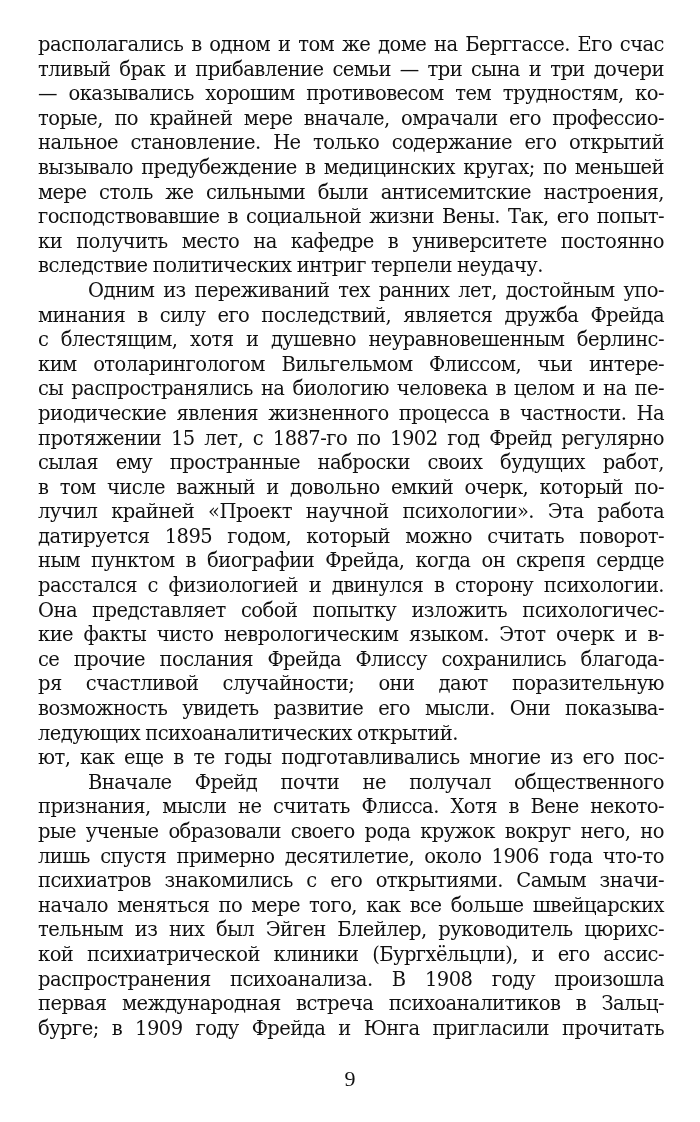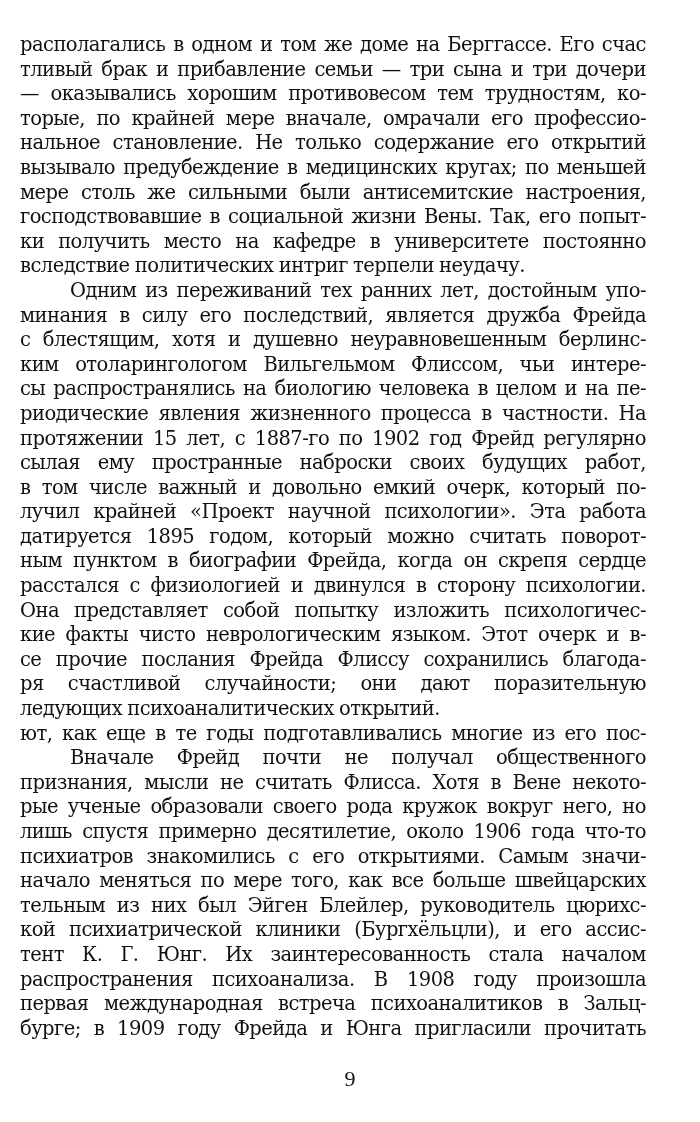--- a/index.html
+++ b/index.html
@@ -8,21 +8,21 @@
       background: #ffffff;
     }
     body {
       width: 700px;
       height: 1122px;
       position: relative;
       overflow: hidden;
     }
     .page {
       position: absolute;
-      left: 20px;
+      left: 38px;
       top: 33px;
       width: 626px;
     }
     .line {
       font-family: "DejaVu Serif", "Liberation Serif", serif;
       font-size: 19.5px;
       line-height: 24.6px;
       height: 24.6px;
       color: #111111;
       white-space: nowrap;
@@ -80,33 +80,33 @@
     <span class="line">сылая ему пространные наброски своих будущих работ,</span>
     <span class="line">в том числе важный и довольно емкий очерк, который по-</span>
     <span class="line">лучил крайней «Проект научной психологии». Эта работа</span>
     <span class="line">датируется 1895 годом, который можно считать поворот-</span>
     <span class="line">ным пунктом в биографии Фрейда, когда он скрепя сердце</span>
     <span class="line">расстался с физиологией и двинулся в сторону психологии.</span>
     <span class="line">Она представляет собой попытку изложить психологичес-</span>
     <span class="line">кие факты чисто неврологическим языком. Этот очерк и в-</span>
     <span class="line">се прочие послания Фрейда Флиссу сохранились благода-</span>
     <span class="line">ря счастливой случайности; они дают поразительную</span>
+    <span class="line">возможность увидеть развитие его мысли. Они показыва-</span>
     <span class="line last">ледующих психоаналитических открытий.</span>
     <span class="line">ют, как еще в те годы подготавливались многие из его пос-</span>
   </div>
 
   <div>
     <span class="line indent">Вначале Фрейд почти не получал общественного</span>
     <span class="line">признания, мысли не считать Флисса. Хотя в Вене некото-</span>
     <span class="line">рые ученые образовали своего рода кружок вокруг него, но</span>
     <span class="line">лишь спустя примерно десятилетие, около 1906 года что-то</span>
     <span class="line">психиатров знакомились с его открытиями. Самым значи-</span>
     <span class="line">начало меняться по мере того, как все больше швейцарских</span>
     <span class="line">тельным из них был Эйген Блейлер, руководитель цюрихс-</span>
     <span class="line">кой психиатрической клиники (Бургхёльцли), и его ассис-</span>
-    <span class="line">тент К. Г. Юнг. Их заинтересованность стала началом</span>
     <span class="line">распространения психоанализа. В 1908 году произошла</span>
     <span class="line">первая международная встреча психоаналитиков в Зальц-</span>
     <span class="line">бурге; в 1909 году Фрейда и Юнга пригласили прочитать</span>
   </div>
 </div>
 
 <div class="page-number">9</div>
 
 </body></html>

